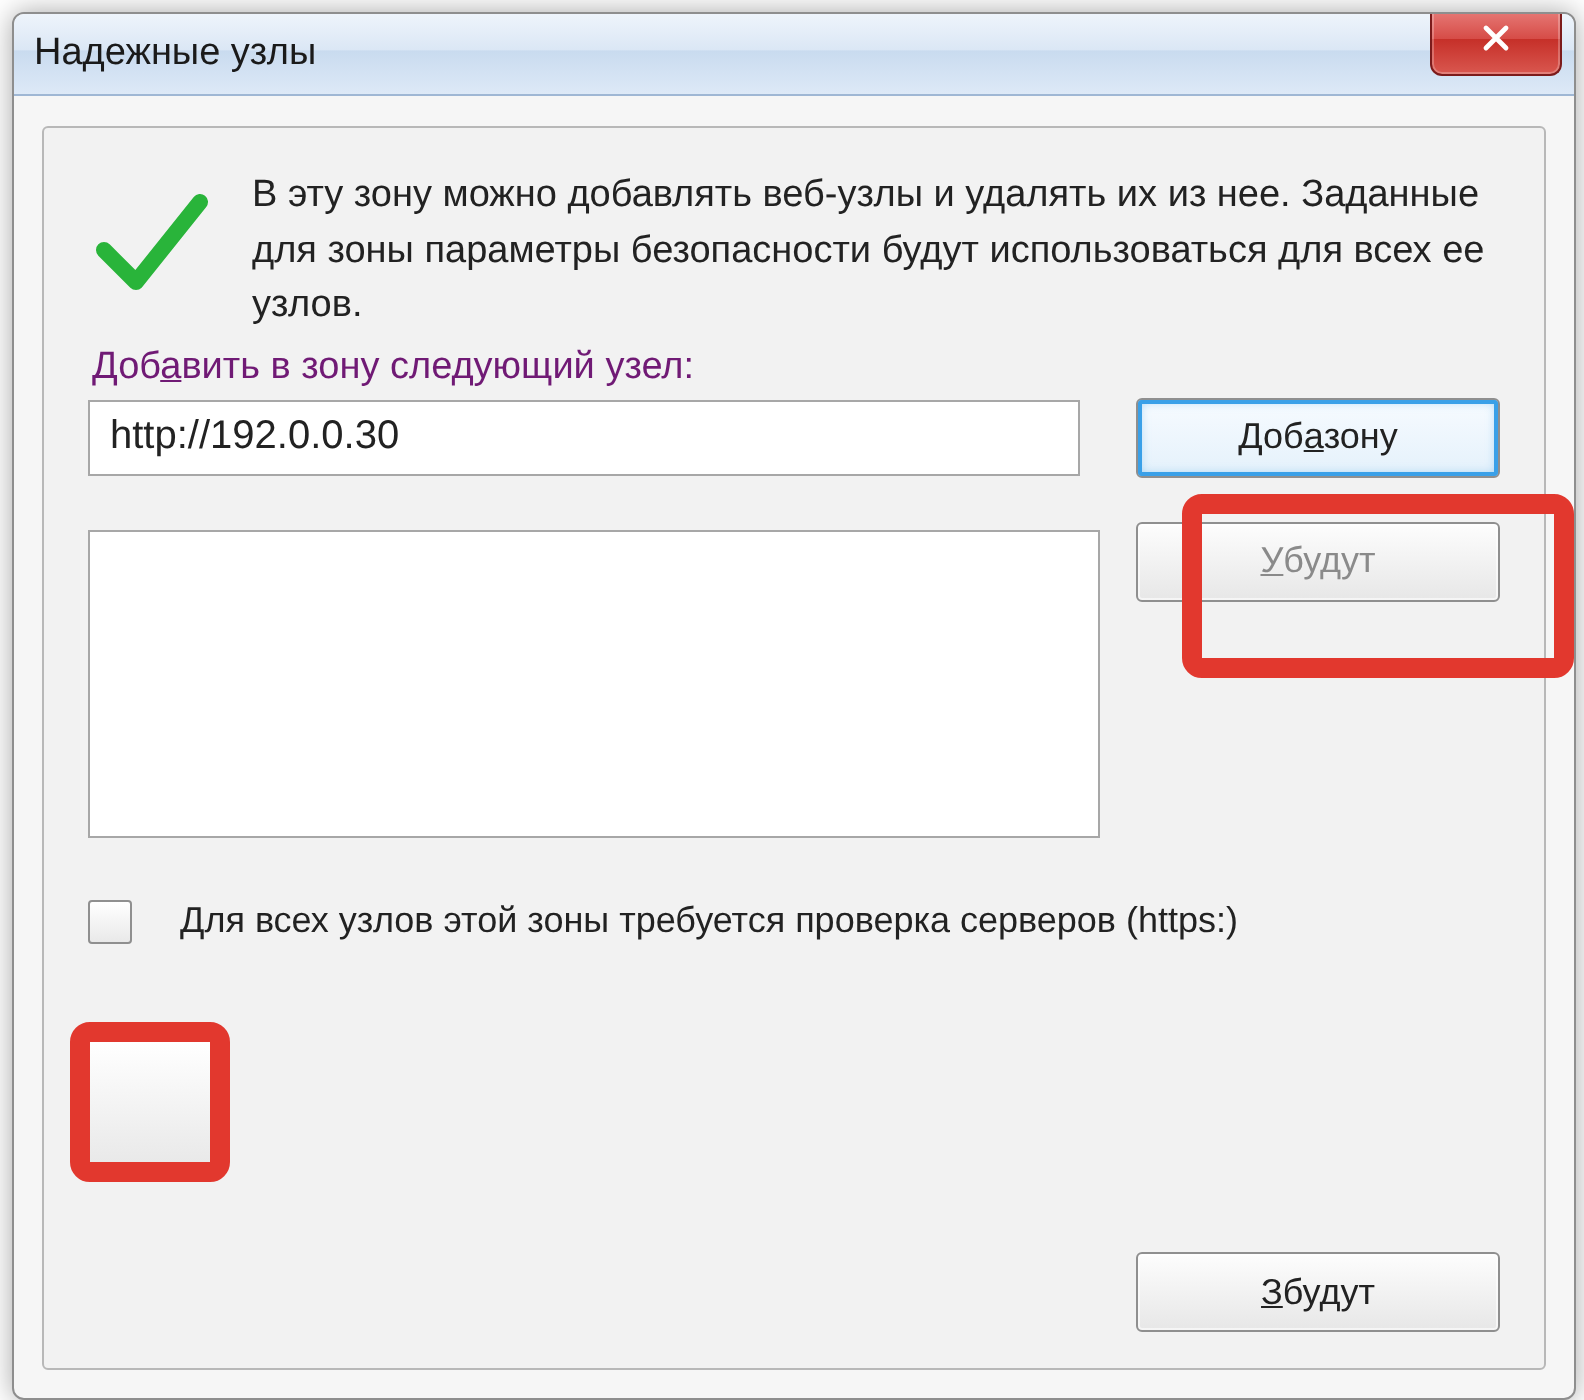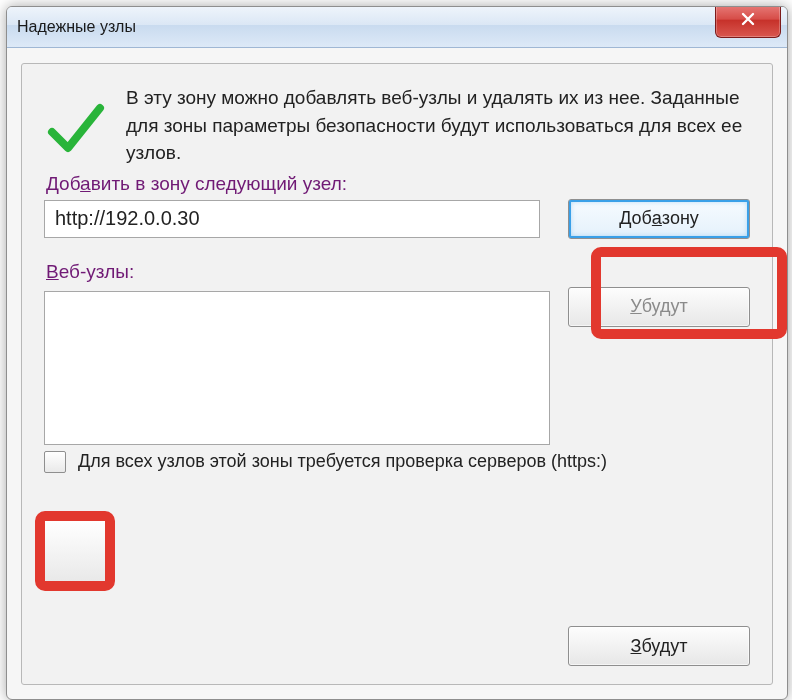--- a/index.html
+++ b/index.html
@@ -1,34 +1,34 @@
 <!DOCTYPE html>
 <html><head>
 <meta charset="utf-8">
 <style>
 html,body{margin:0;padding:0;width:792px;height:700px;background:#fff;font-family:"Segoe UI",Tahoma,sans-serif;font-size:17px;color:#222;overflow:hidden}
 .window{position:absolute;left:6px;top:6px;width:780px;height:692px;border:1px solid #8e8e8e;border-radius:6px;box-shadow:0 0 14px rgba(0,0,0,.35);background:#f6f6f6;overflow:hidden}
 .titlebar{height:40px;background:linear-gradient(#eef4fb,#dbe7f5 45%,#c9dbef 46%,#dde9f7);border-bottom:1px solid #9fb7d4;display:flex;align-items:center;padding:0 0 0 10px;position:relative}
-.titlebar .title{font-size:16px;color:#1a1a1a}
+.titlebar .title{font-size:19px;color:#1a1a1a}
 .closebtn{position:absolute;right:6px;top:-2px;width:64px;height:32px;border:1px solid #7c1b1b;border-top:none;border-radius:0 0 6px 6px;background:linear-gradient(#e77b78,#d64c47 45%,#c63029 46%,#d9574f);box-shadow:inset 0 0 0 1px rgba(255,255,255,.25);display:flex;align-items:center;justify-content:center;cursor:default}
 .closebtn svg{width:16px;height:16px}
 .inner{position:absolute;left:14px;top:56px;right:14px;bottom:14px;border:1px solid #b8b8b8;border-radius:3px;background:#f2f2f2;padding:20px 22px 18px 22px}
-.intro{display:flex;align-items:flex-end;gap:18px;}
+.intro{display:flex;align-items:center;gap:18px;}
 .check svg{width:64px;height:64px}
 .intro-text{font-size:19px;line-height:1.45;color:#222;max-width:620px}
 .label{font-size:19px;color:#701a75;margin:6px 0 4px 2px}
 .u{text-decoration:underline}
 .row{display:flex;align-items:center;gap:28px;margin-bottom:22px}
 .textinput{flex:1;height:36px;border:1px solid #a7a7a7;background:#fff;padding:0 10px;font-size:20px;color:#222}
 .btn{min-width:148px;height:38px;border:1px solid #8f8f8f;border-radius:3px;background:linear-gradient(#fdfdfd,#e7e7e7);font-size:18px;color:#222;display:flex;align-items:center;justify-content:center;padding:0 16px;box-shadow:inset 0 0 0 1px rgba(255,255,255,.6)}
 .btn.disabled{color:#8a8a8a}
 .btn.focused{outline:2px solid #3aa0e8;outline-offset:-3px;box-shadow:inset 0 0 0 1px #57b1ee, inset 0 0 6px rgba(60,160,230,.6);background:linear-gradient(#f7fbff,#e4f1fb)}
 .listbox{width:560px;height:152px;border:1px solid #a7a7a7;background:#fff;margin-top:4px}
 .list-row{display:flex;align-items:flex-start;gap:18px}
-.cb-row{display:flex;align-items:center;gap:12px;margin-top:6px;font-size:18px}
+.cb-row{display:flex;align-items:center;gap:24px;margin-top:31px;font-size:18px}
 .cb{width:20px;height:20px;border:1px solid #8f8f8f;background:linear-gradient(#fff,#e9e9e9);border-radius:2px}
 .footer{position:absolute;right:22px;bottom:18px}
 .hl{position:absolute;border:10px solid #e2382e;border-radius:10px;pointer-events:none}
 .hl.add{left:584px;top:240px;width:176px;height:72px}
 .hl.cb{left:28px;top:504px;width:60px;height:60px}
 </style>
 </head>
 <body>
 
 <div class="window">
@@ -61,23 +61,20 @@
 
     <div class="row">
       <input class="textinput" value="http://192.0.0.30" style="">
       <div class="btn focused">
         <span>Доб</span>
           <span class="u">а</span>
           <span>зону</span>
       </div>
     </div>
 
-    <div class="label">
-      <span class="u">В</span><span>еб-узлы:</span>
-    </div>
 
     <div class="list-row">
       <div class="listbox"></div>
       <div class="btn disabled">
         <span class="u">У</span>
           <span>будут</span>
       </div>
     </div>
 
     <div class="cb-row">

